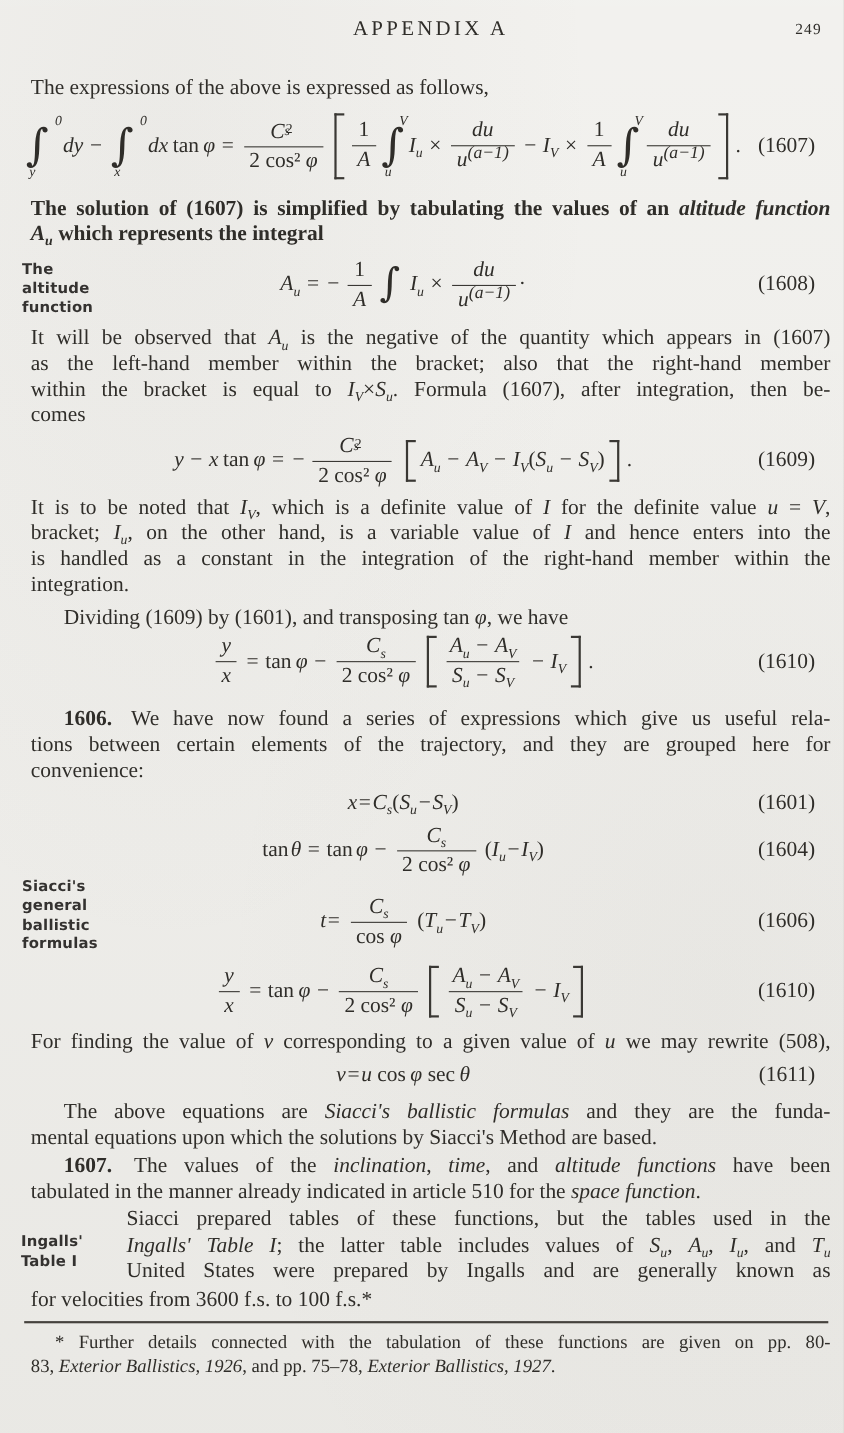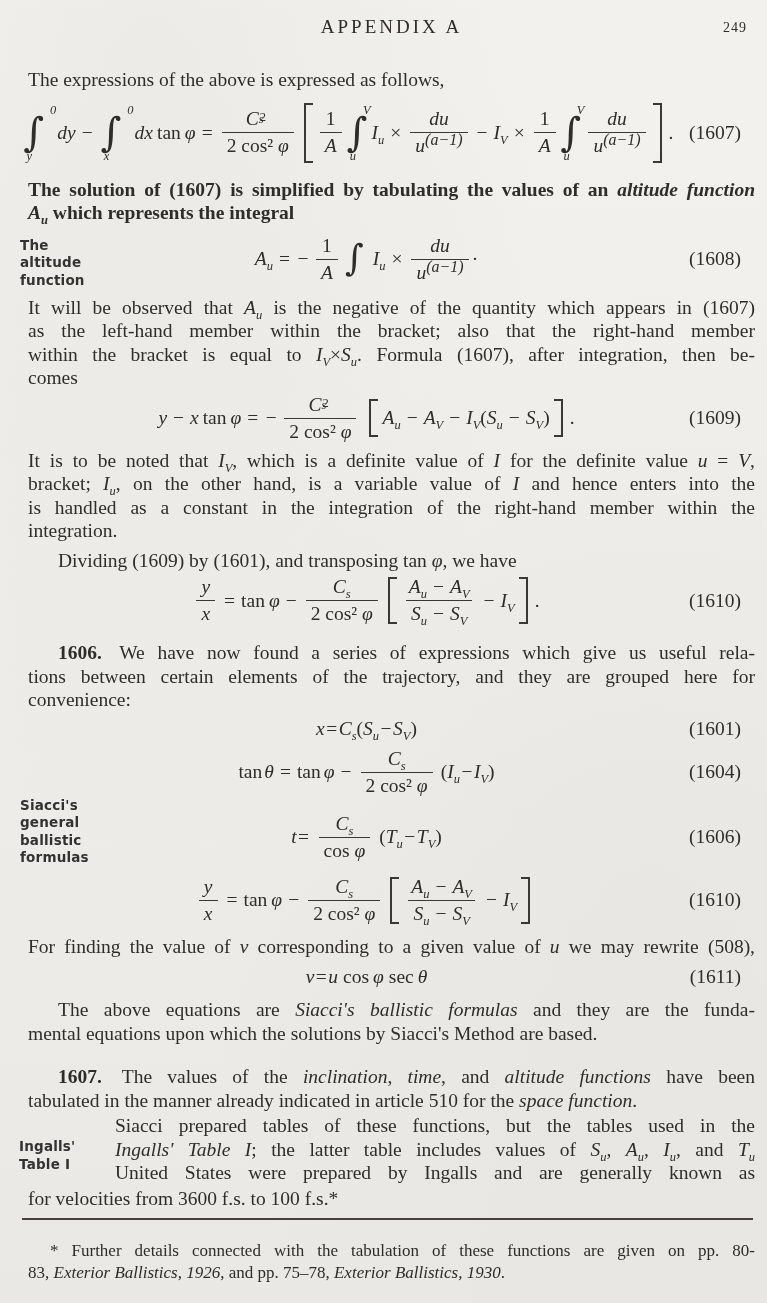--- a/index.html
+++ b/index.html
@@ -81,25 +81,25 @@
   .m-p5{margin-top:6px;}
   .m-e1610a{margin-top:2px;margin-bottom:2px;padding-right:50px;}
   .m-p6{margin-top:14px;}
   .m-e1601{margin-top:4px;padding-right:50px;}
   .m-e1604{margin-top:4px;padding-right:50px;}
   .m-e1606{margin-top:12px;padding-right:50px;position:relative;}
   .m-e1610b{margin-top:10px;padding-right:50px;}
   .m-p7{margin-top:8px;}
   .m-e1611{margin-top:6px;padding-right:50px;}
   .m-p8{margin-top:8px;}
-  .m-p9{margin-top:20px;}
+  .m-p9{margin-top:2px;}
   .p10wrap{position:relative;margin-left:87px;margin-top:2px;}
   .m-p11{margin-top:2px;}
   .fnrule{border-top:2px solid #45423d;margin:8px 2px 0 -6px;}
-  .fnote{margin-top:20px;font-size:17px;}
+  .fnote{margin-top:6px;font-size:17px;}
   .fnote .pline{line-height:22px;}
   .fnote .pline.ind{padding-left:22px;}
 </style>
 </head>
 <body>
 
 <div class="page">
 
   <div class="hdr">
     <span class="title">APPENDIX A</span>
@@ -502,16 +502,16 @@
       </div>
   </div>
 
   <div class="para m-p11">
       <div class="pline"><span>for velocities from 3600 f.s. to 100 f.s.*</span></div>
     </div>
 
   <div class="fnrule"></div>
   <div class="para fnote">
       <div class="pline just ind"><span>* Further details connected with the tabulation of these functions are given on pp. 80-</span></div>
-      <div class="pline"><span>83, </span><span class="it">Exterior Ballistics, 1926</span><span>, and pp. 75–78, </span><span class="it">Exterior Ballistics, 1930</span><span>.</span></div>
+      <div class="pline"><span>83, </span><span class="it">Exterior Ballistics, 1926</span><span>, and pp. 75–78, </span><span class="it">Exterior Ballistics, 1927</span><span>.</span></div>
     </div>
 
 </div>
 
 </body></html>

